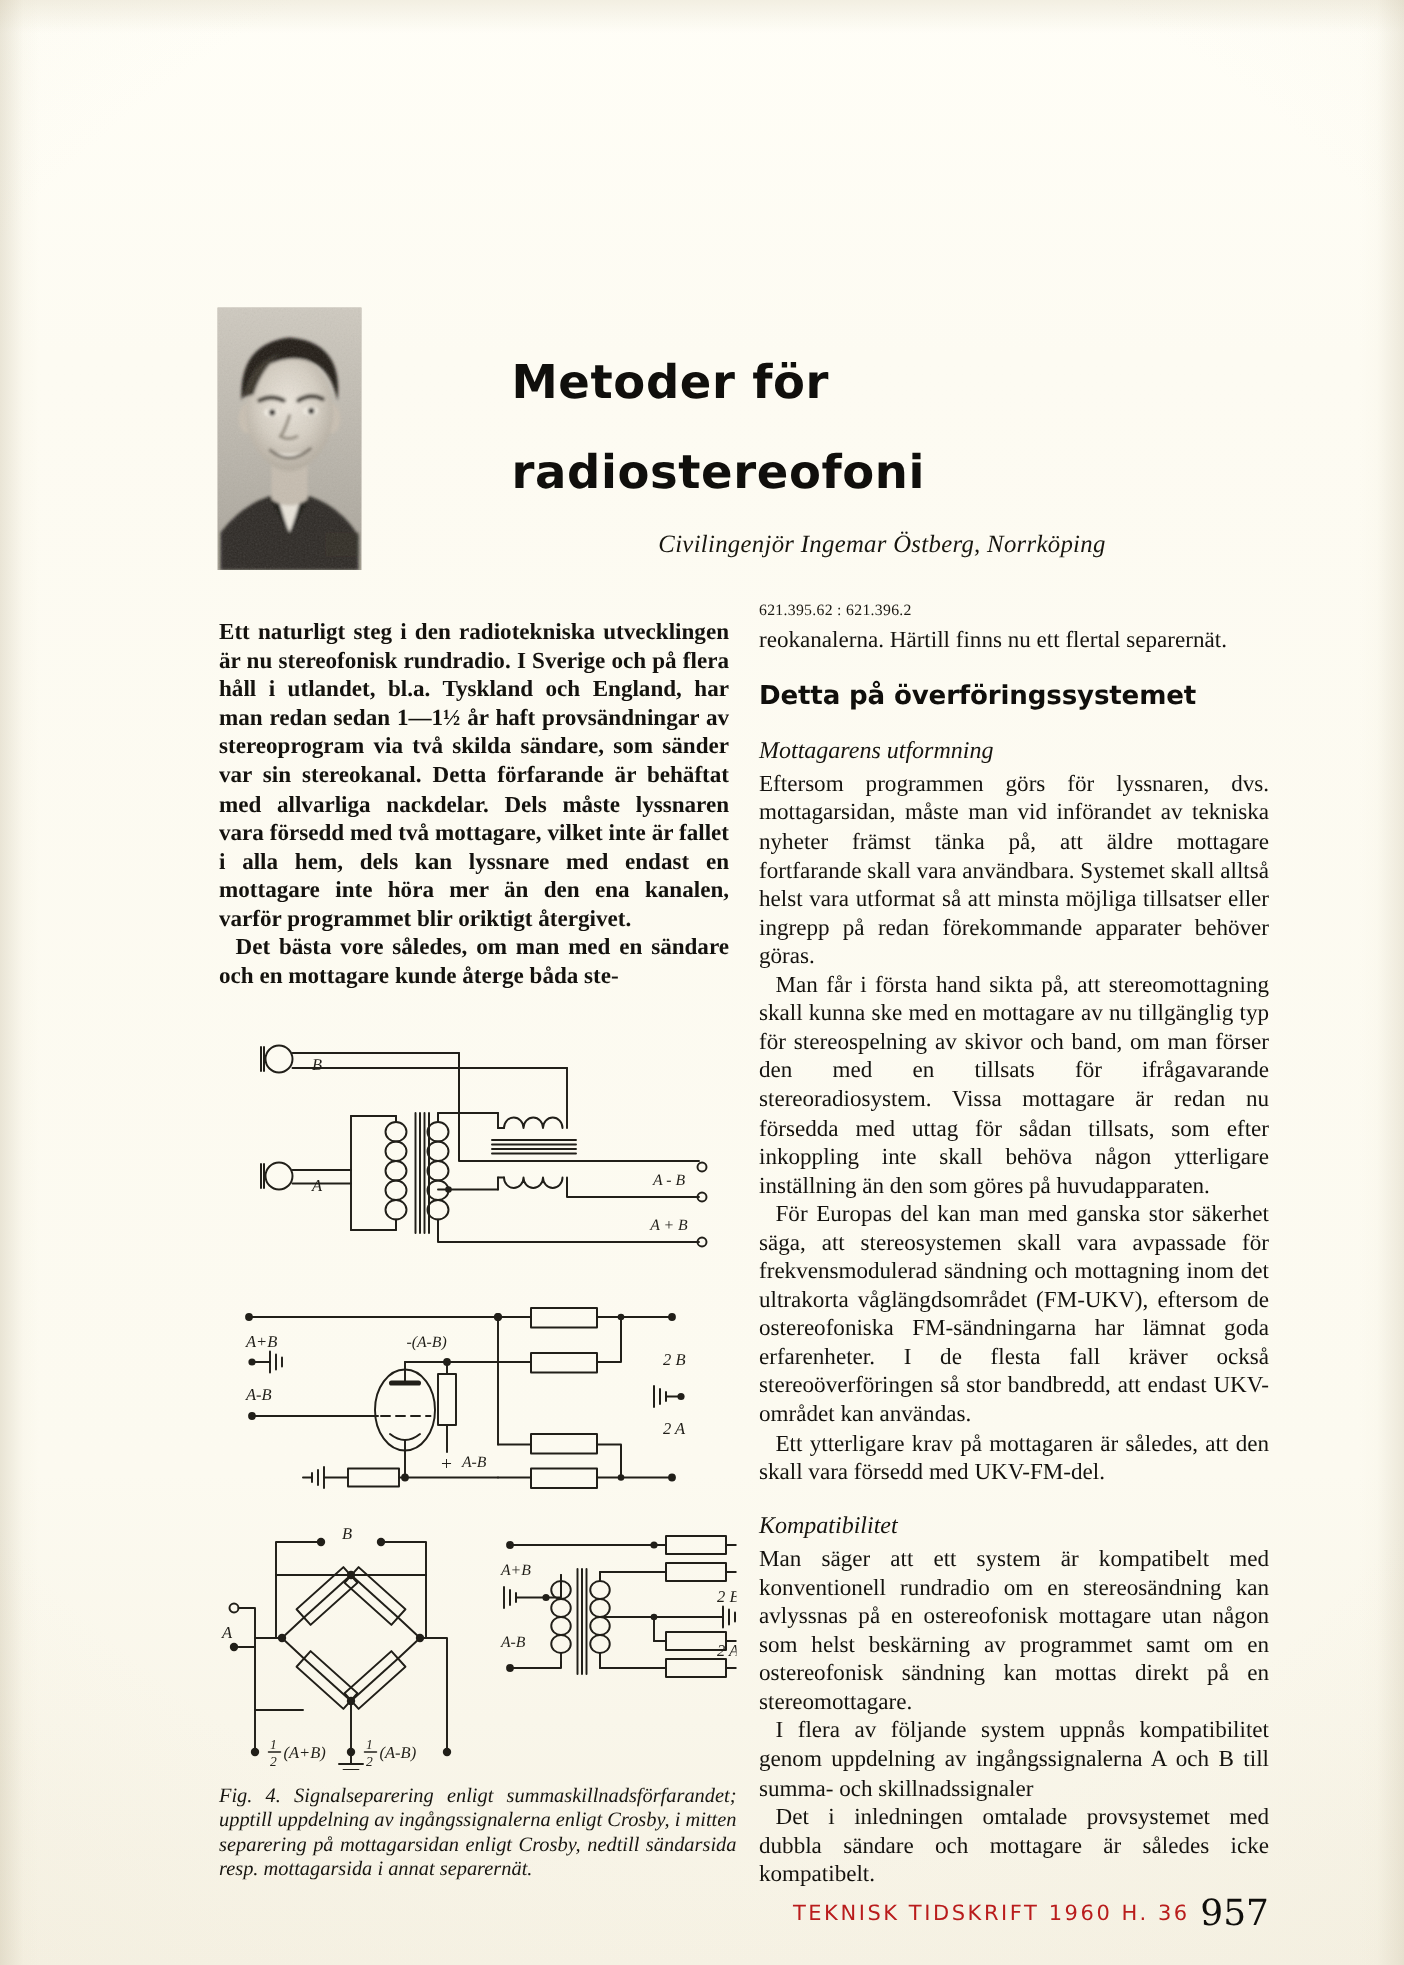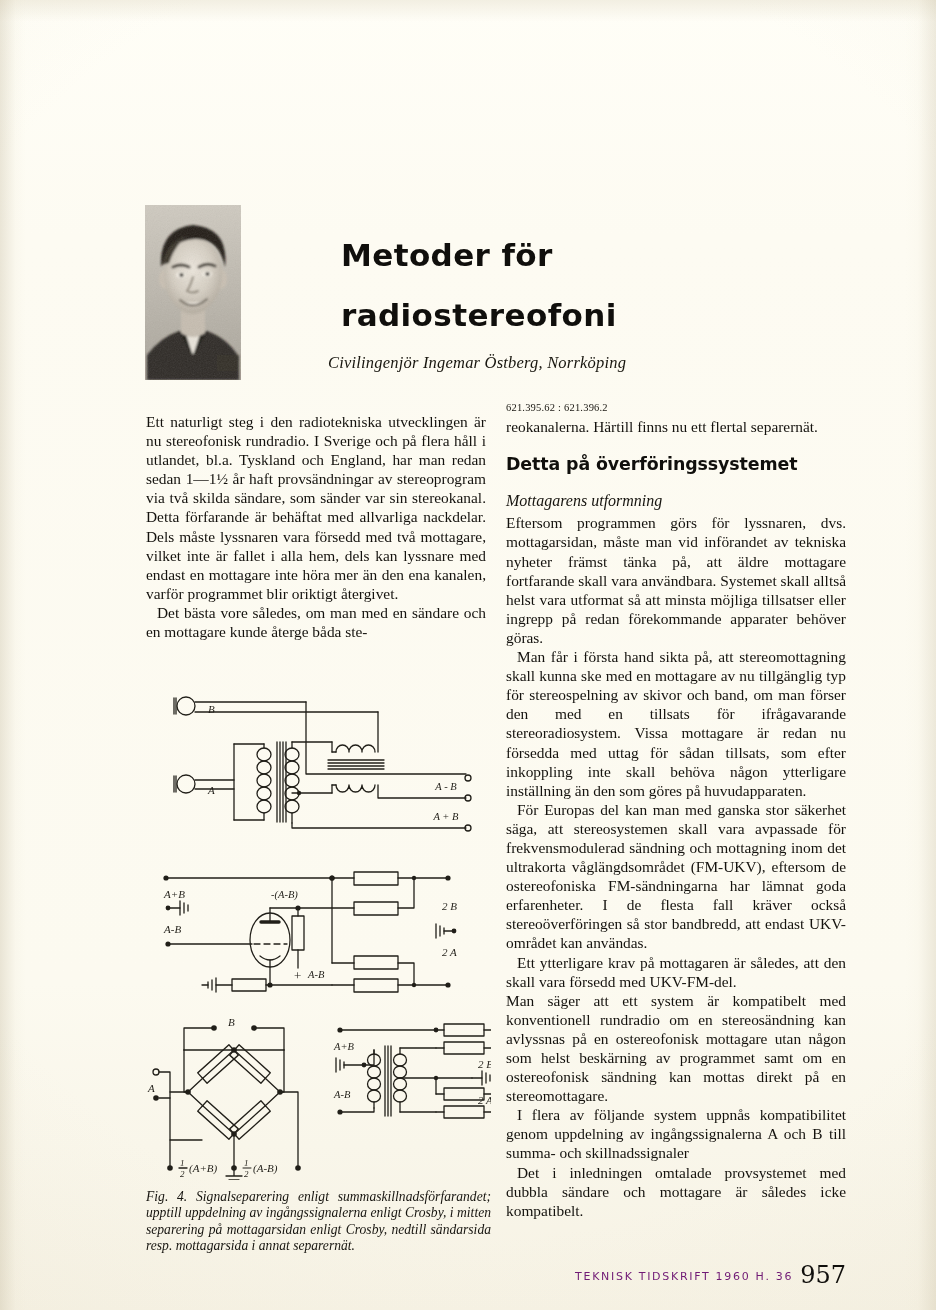--- a/index.html
+++ b/index.html
@@ -83,39 +83,39 @@
     line-height: 47px;
     letter-spacing: 0.4px;
     color: #100f0c;
     margin: 13px;
   }
   .byline {
     position: absolute;
     left: 183px;
     top: 148px;
     width: 520px;
-    text-align: left;
+    text-align: center;
     font-family: "Liberation Serif", serif;
     font-style: italic;
     font-size: 16.5px;
     letter-spacing: 0.2px;
     color: #18160f;
   }
 
   
   .col {
     position: absolute;
     width: 340px;
     font-size: 15.4px;
     line-height: 19.1px;
     text-align: justify;
     text-justify: inter-word;
     hyphens: manual;
   }
-  .col-left  { left: 146px; top: 412px; }
+  .col-left  { left: 146px; top: 412px; font-weight: bold; }
   .col-right { left: 506px; top: 398px; }
 
   .udc {
     text-align: left;
     font-size: 10.5px;
     letter-spacing: 0.2px;
     font-family: "Liberation Serif", serif;
     margin: 0 0 3px 0;
     color: #1a1812;
   }
@@ -165,23 +165,23 @@
   .footer {
     position: absolute;
     left: 506px;
     top: 1258px;
     width: 340px;
     text-align: right;
     white-space: nowrap;
   }
   .footer .journal {
     font-family: "DejaVu Sans", sans-serif;
-    font-size: 11px;
+    font-size: 14px;
     letter-spacing: 1.7px;
-    color: #701a75;
+    color: #b91c1c;
   }
   .footer .pageno {
     font-family: "DejaVu Serif", serif;
     font-weight: normal;
     font-size: 24px;
     letter-spacing: 0;
     margin-left: 7px;
     position: relative;
     top: 3px;
     color: #100f0c;
@@ -281,20 +281,21 @@
     <p>reokanalerna. Härtill finns nu ett flertal separernät.</p>
 
     <h2 class="sect">Detta på överföringssystemet</h2>
     <h3 class="sub">Mottagarens utformning</h3>
 
     <p>Eftersom programmen görs för lyssnaren, dvs. mottagarsidan, måste man vid införandet av tekniska nyheter främst tänka på, att äldre mottagare fortfarande skall vara användbara. Systemet skall alltså helst vara utformat så att minsta möjliga tillsatser eller ingrepp på redan förekommande apparater behöver göras.</p>
     <p class="ind">Man får i första hand sikta på, att stereomottagning skall kunna ske med en mottagare av nu tillgänglig typ för stereospelning av skivor och band, om man förser den med en tillsats för ifrågavarande stereoradiosystem. Vissa mottagare är redan nu försedda med uttag för sådan tillsats, som efter inkoppling inte skall behöva någon ytterligare inställning än den som göres på huvudapparaten.</p>
     <p class="ind">För Europas del kan man med ganska stor säkerhet säga, att stereosystemen skall vara avpassade för frekvensmodulerad sändning och mottagning inom det ultrakorta våglängdsområdet (FM-UKV), eftersom de ostereofoniska FM-sändningarna har lämnat goda erfarenheter. I de flesta fall kräver också stereoöverföringen så stor bandbredd, att endast UKV-området kan användas.</p>
     <p class="ind">Ett ytterligare krav på mottagaren är således, att den skall vara försedd med UKV-FM-del.</p>
 
+    <h3 class="sub">Kompatibilitet</h3>
 
     <p>Man säger att ett system är kompatibelt med konventionell rundradio om en stereosändning kan avlyssnas på en ostereofonisk mottagare utan någon som helst beskärning av programmet samt om en ostereofonisk sändning kan mottas direkt på en stereomottagare.</p>
     <p class="ind">I flera av följande system uppnås kompatibilitet genom uppdelning av ingångssignalerna A och B till summa- och skillnadssignaler</p>
     <p class="ind">Det i inledningen omtalade provsystemet med dubbla sändare och mottagare är således icke kompatibelt.</p>
   </div>
 
   <div class="figure">
     <svg width="345" height="490" viewBox="0 0 345 490" role="img">
       <g stroke="#211f19" stroke-width="1.3" fill="none" stroke-linecap="round" stroke-linejoin="round">
 

